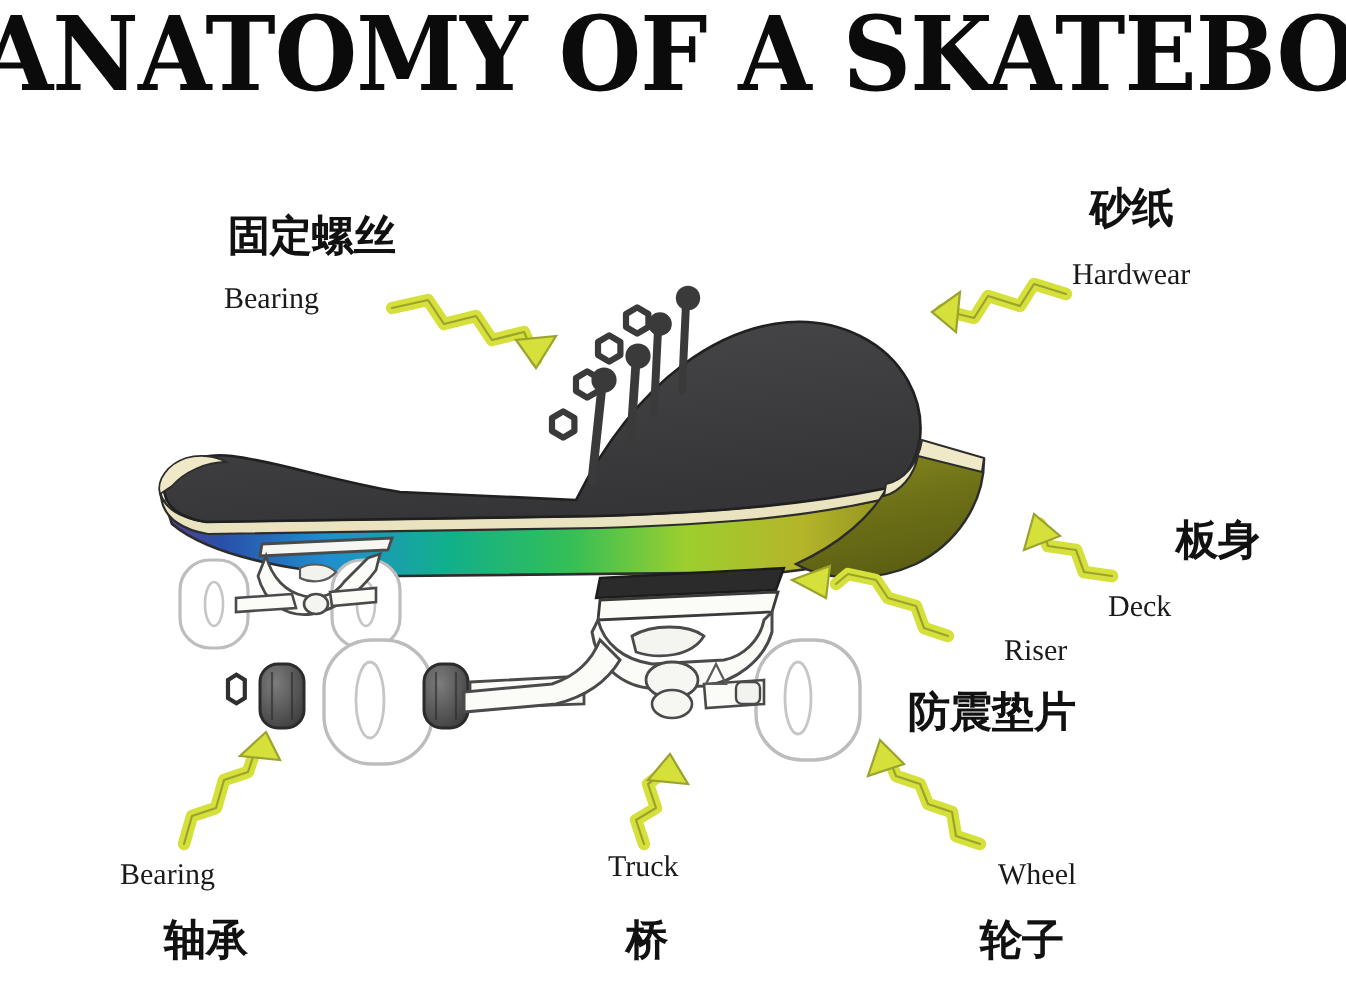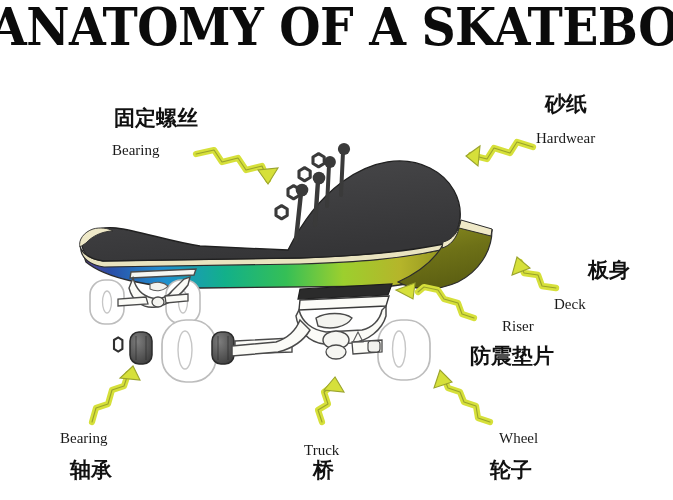--- a/index.html
+++ b/index.html
@@ -299,24 +299,24 @@
   <div class="lbl-cn" style="left:114px; top:106px;">固定螺丝</div>
   <div class="lbl-en" style="left:112px; top:142px;">Bearing</div>
 
   <div class="lbl-cn" style="left:545px; top:92px;">砂纸</div>
   <div class="lbl-en" style="left:536px; top:130px;">Hardwear</div>
 
   <div class="lbl-cn" style="left:588px; top:258px;">板身</div>
   <div class="lbl-en" style="left:554px; top:296px;">Deck</div>
 
   <div class="lbl-en" style="left:482px; top:318px;margin-left:20px;">Riser</div>
-  <div class="lbl-cn" style="left:470px; top:344px;">防震垫片</div>
+  <div class="lbl-cn" style="left:454px; top:344px;">防震垫片</div>
 
   <div class="lbl-en" style="left:60px; top:430px;">Bearing</div>
-  <div class="lbl-cn" style="left:70px; top:458px;">轴承</div>
-
-  <div class="lbl-en" style="left:304px; top:442px;">Truck</div>
+  <div class="lbl-cn" style="left:82px; top:458px;">轴承</div>
+
+  <div class="lbl-en" style="left:304px; top:426px;">Truck</div>
   <div class="lbl-cn" style="left:313px; top:458px;">桥</div>
 
   <div class="lbl-en" style="left:499px; top:430px;">Wheel</div>
   <div class="lbl-cn" style="left:490px; top:458px;">轮子</div>
 
 </div>
 
 </body></html>

